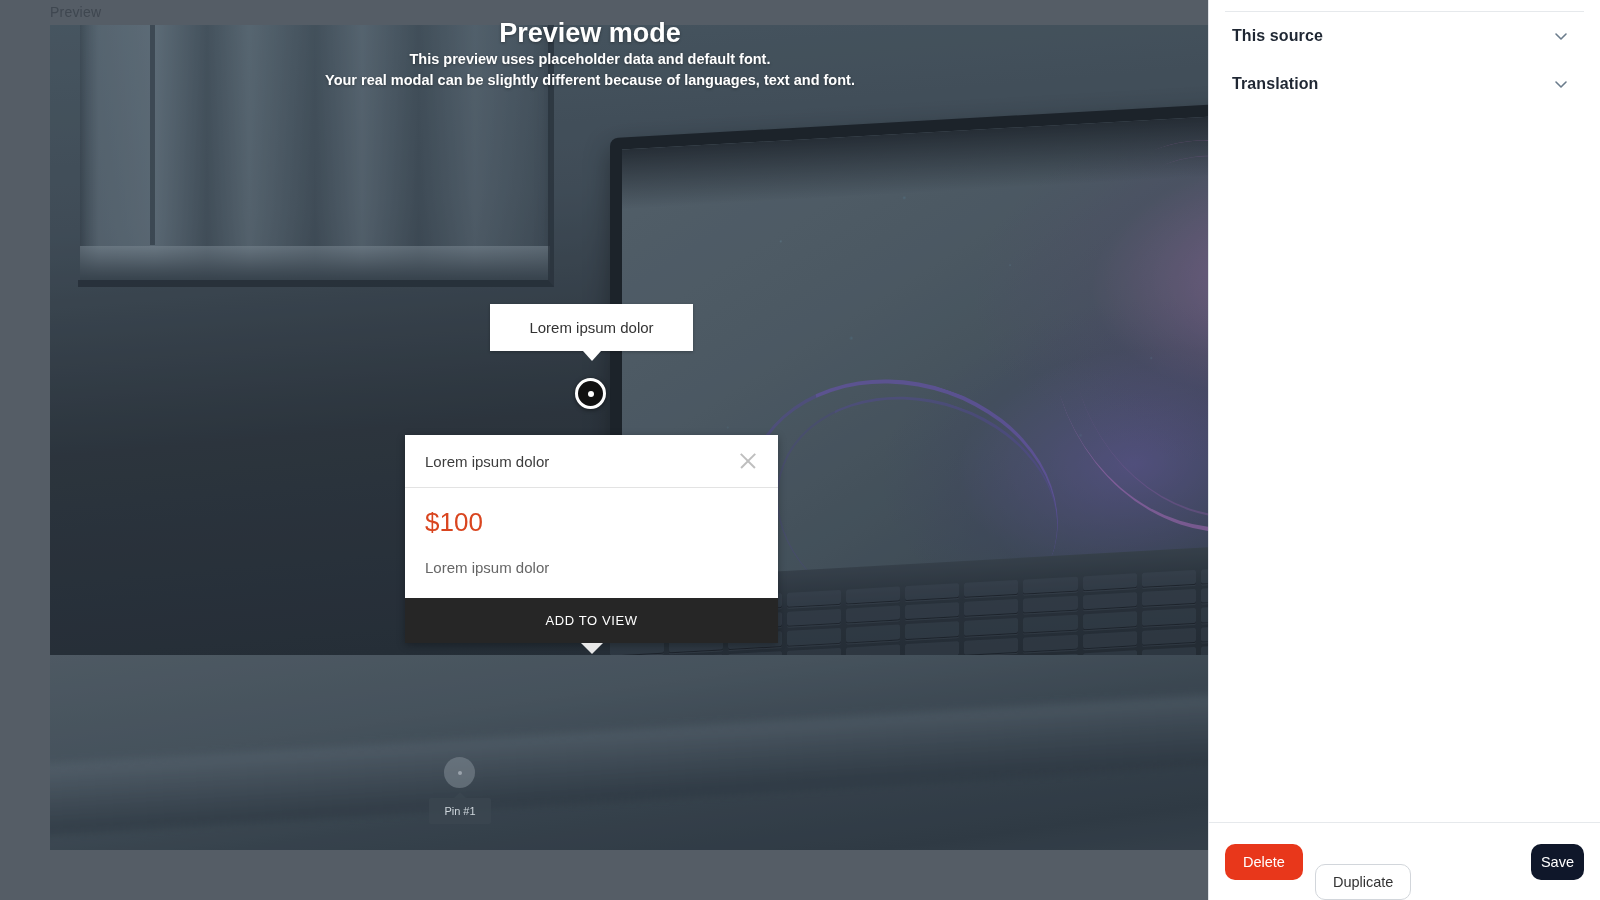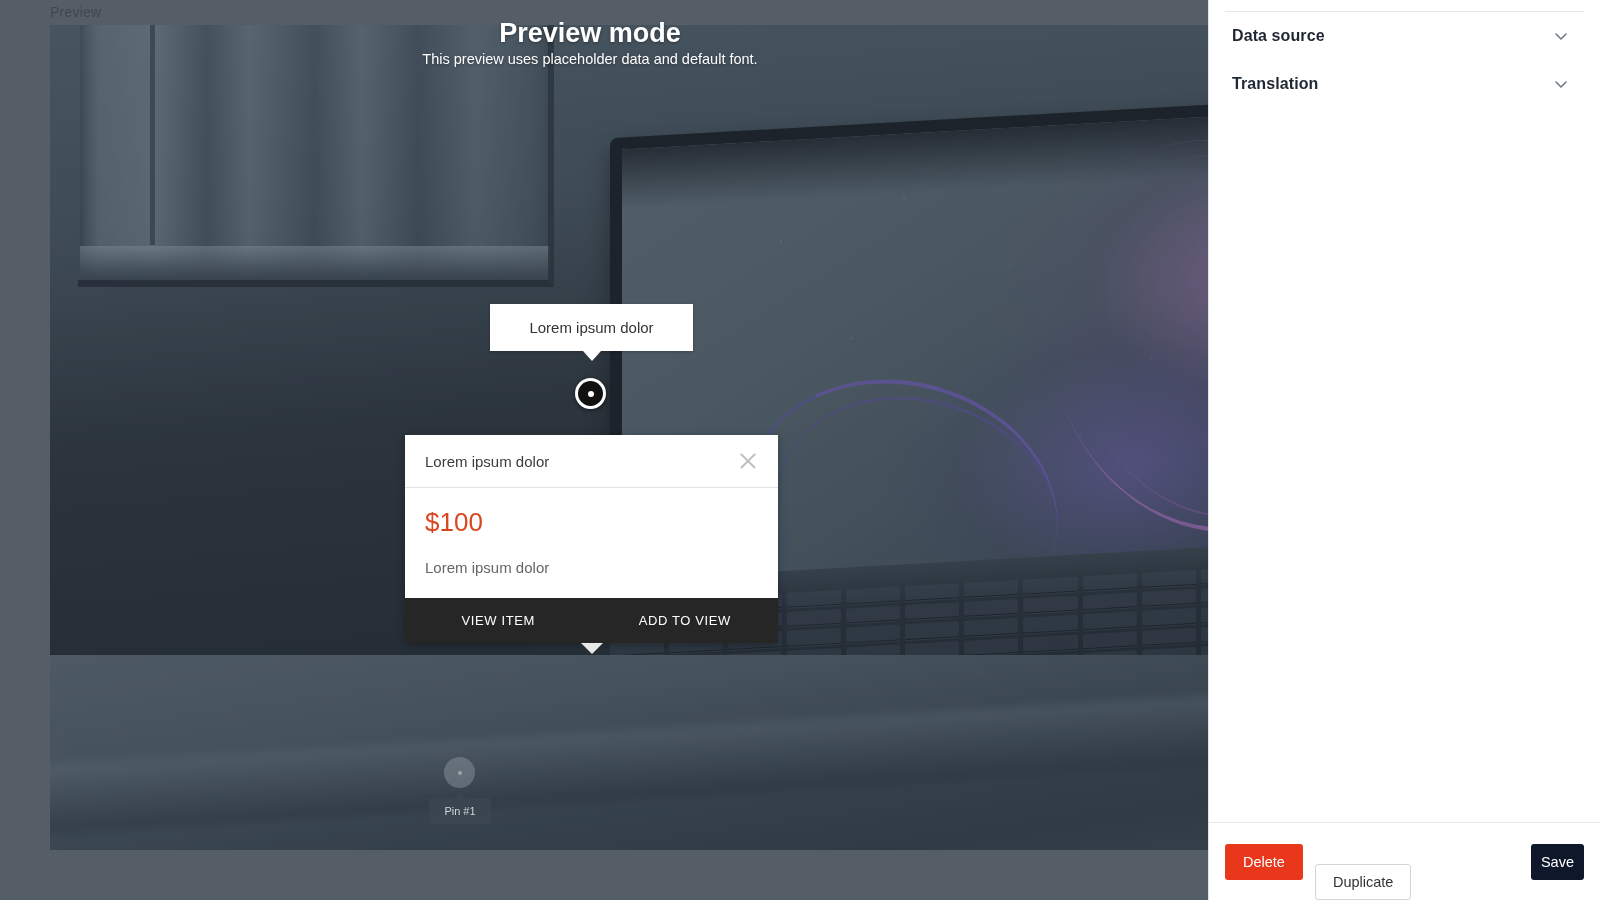--- a/index.html
+++ b/index.html
@@ -153,21 +153,21 @@
   .photo-tint { position:absolute; inset:0; background: rgba(46,58,70,.28); }
 
   
   .preview-head {
     position: absolute; left: 0; width: 1180px; top: 18px;
     text-align: center; color: #ffffff;
     text-shadow: 0 1px 3px rgba(0,0,0,.35);
     pointer-events: none;
   }
   .pm-title { font-size: 27px; font-weight: bold; line-height: 1.15; }
-  .pm-sub { font-size: 14.5px; line-height: 1.45; font-weight: normal; }
+  .pm-sub { font-size: 14.5px; line-height: 1.45; font-weight: bold; }
 
   
   .tip {
     position: absolute; left: 490px; top: 304px;
     width: 203px; height: 47px;
     background: #fff;
     display: flex; align-items: center; justify-content: center;
     font-size: 15px; color: #333;
     box-shadow: 0 1px 3px rgba(0,0,0,.25);
   }
@@ -259,21 +259,21 @@
     padding: 0 31px 0 23px; height: 48px; cursor:pointer;
   }
   .acc-label { font-size: 16px; font-weight: bold; color: #1f2733; letter-spacing: .1px; }
   .chev { width: 16px; height: 16px; }
   .panel-footer {
     position: absolute; left: 0; right: 0; bottom: 0; height: 78px;
     border-top: 1px solid #e6e9ec;
     display:flex; align-items:center; padding: 0 16px;
   }
   .btn {
-    height: 36px; padding: 0 17px; border-radius: 3px; font-size: 14.5px;
+    height: 36px; padding: 0 17px; border-radius: 10px; font-size: 14.5px;
     display:flex; align-items:center; justify-content:center; cursor:pointer;
     border: 1px solid transparent;
   }
   .btn-delete { background: #e8371b; color:#fff; }
   .btn-duplicate { background:#fff; color:#333; border-color:#d2d6db; margin-left: 12px; margin-top: 40px; }
   .btn-save { background:#0f172a; color:#fff; margin-left:auto; padding: 0 9px; }
 </style>
 </head>
 <body>
 
@@ -372,56 +372,56 @@
       </div>
 
       <div class="desk"></div>
       <div class="desk-edge"></div>
       <div class="photo-tint"></div>
     </div>
 
     <div class="preview-head">
       <div class="pm-title">Preview mode</div>
       <div class="pm-sub">This preview uses placeholder data and default font.</div>
+      <div class="pm-sub">Your real modal can be slightly different because of languages, text and font.</div>
     </div>
 
     <div class="tip">
       <span>Lorem ipsum dolor</span>
     </div>
 
     <div class="pin-active">
       <i></i>
     </div>
 
     <div class="card">
       <div class="card-head">
         <span class="card-title">Lorem ipsum dolor</span>
         <span class="card-close"></span>
       </div>
       <div class="card-body">
         <div class="card-price">$100</div>
         <div class="card-desc">Lorem ipsum dolor</div>
       </div>
       <div class="card-actions">
-        <div>VIEW ITEM</div>
         <div>ADD TO VIEW</div>
       </div>
     </div>
 
     <div class="pin-idle">
       <i></i>
     </div>
     <div class="pin-badge">Pin #1</div>
   </div>
 
   <div class="panel">
     <div class="panel-top-divider"></div>
 
     <div class="acc">
-      <span class="acc-label">Data source</span>
+      <span class="acc-label">This source</span>
       <svg class="chev" viewBox="0 0 16 16">
         <path d="M3 6 L8 11 L13 6" fill="none" stroke="#6b7c8c" stroke-width="1.6" stroke-linecap="round" stroke-linejoin="round"></path>
       </svg>
     </div>
 
     <div class="acc">
       <span class="acc-label">Translation</span>
       <svg class="chev" viewBox="0 0 16 16">
         <path d="M3 6 L8 11 L13 6" fill="none" stroke="#6b7c8c" stroke-width="1.6" stroke-linecap="round" stroke-linejoin="round"></path>
       </svg>

